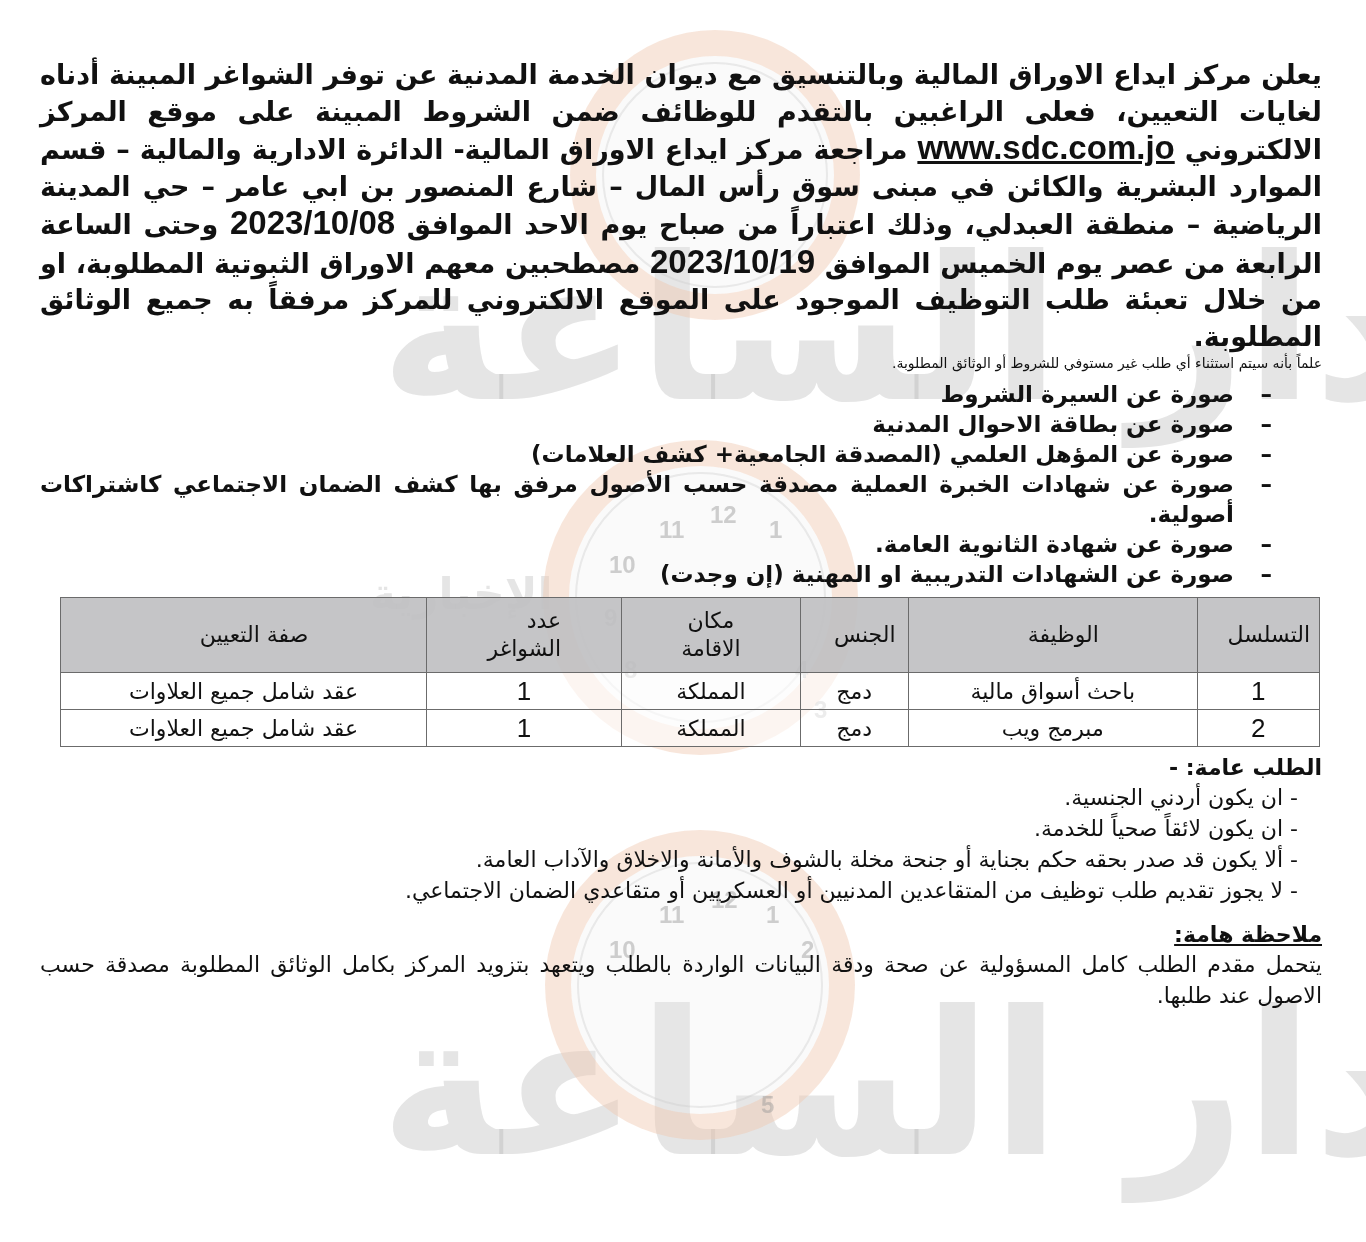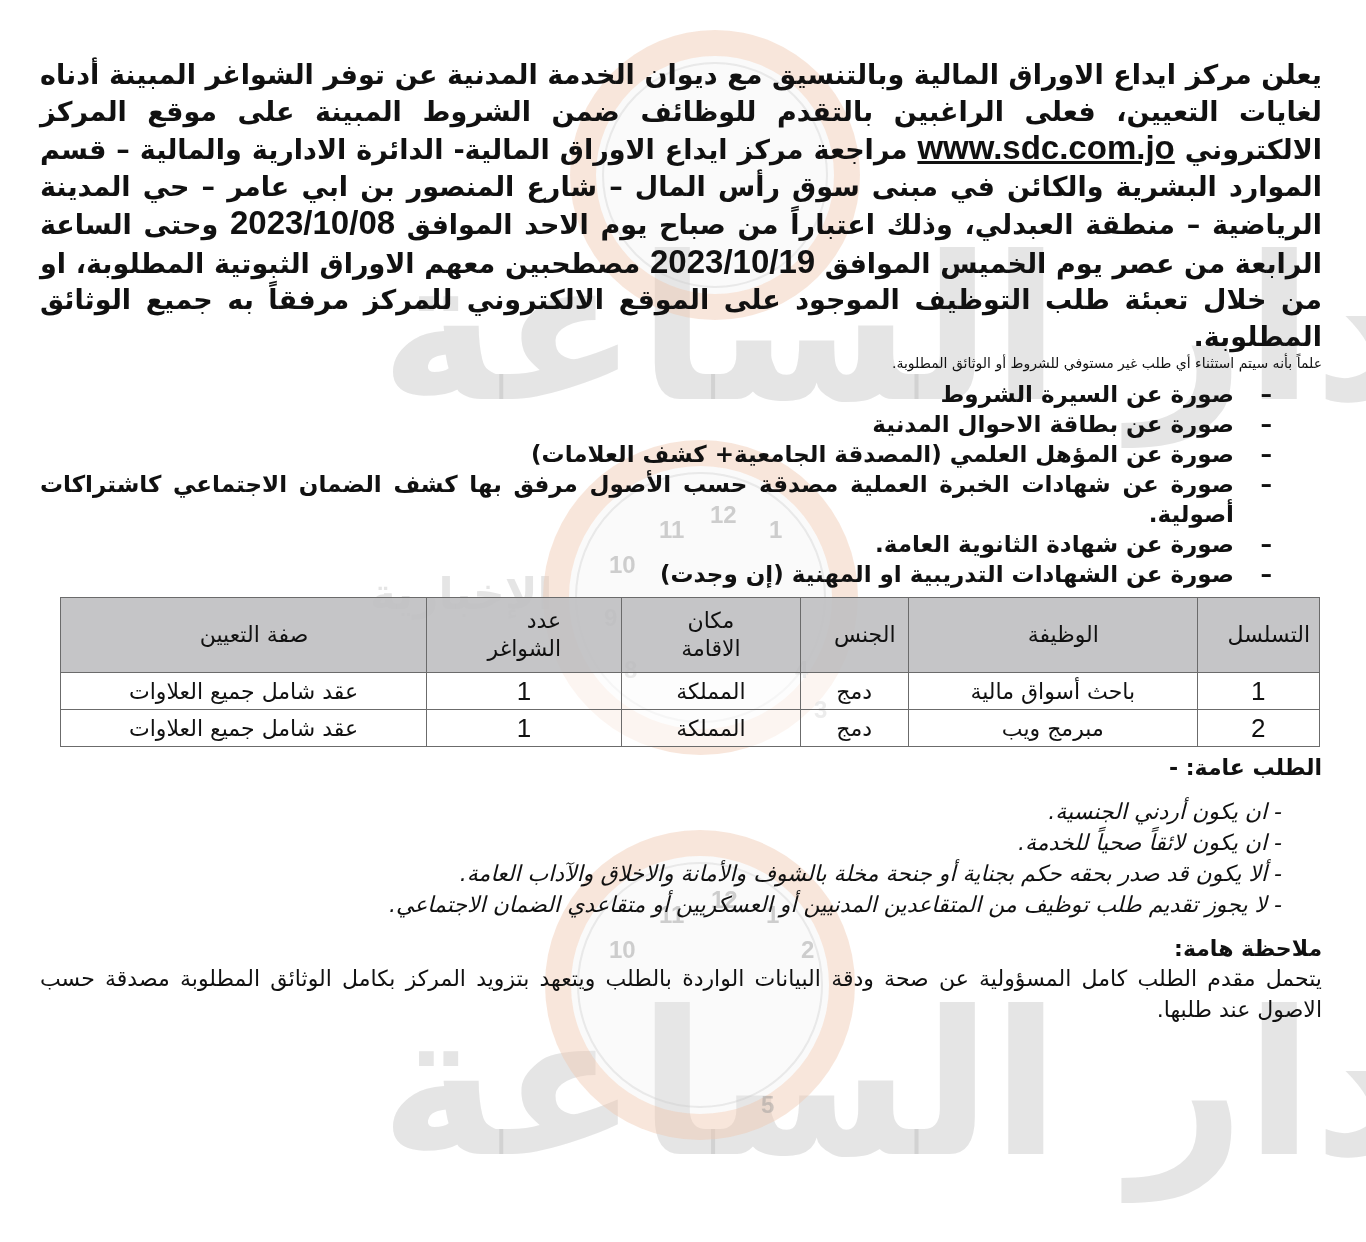--- a/index.html
+++ b/index.html
@@ -130,23 +130,22 @@
     font-size: 26px;
   }
   
   .section-title {
     font-size: 22px;
     font-weight: bold;
     margin: 8px 0 2px 0;
   }
   .cond-list {
     list-style: none;
-    margin: 16px;
+    margin: 0;
     padding: 0 24px 0 0;
-    font-style: italic;
   }
   .cond-list li {
     font-size: 22px;
     line-height: 31px;
   }
   .note-body {
     font-size: 22px;
     line-height: 31px;
     margin: 0;
     text-align-last: right;
@@ -240,16 +239,16 @@
   </table>
 
   <div class="section-title">الطلب عامة: -</div>
   <ul class="cond-list">
     <li>- ان يكون أردني الجنسية.</li>
     <li>- ان يكون لائقاً صحياً للخدمة.</li>
     <li>- ألا يكون قد صدر بحقه حكم بجناية أو جنحة مخلة بالشوف والأمانة والاخلاق والآداب العامة.</li>
     <li>- لا يجوز تقديم طلب توظيف من المتقاعدين المدنيين أو العسكريين أو متقاعدي الضمان الاجتماعي.</li>
   </ul>
 
-  <div class="section-title" style="margin-top:16px;">ملاحظة هامة:</div>
+  <div class="section-title" style="margin-top:16px;text-decoration:underline;">ملاحظة هامة:</div>
   <p class="note-body">يتحمل مقدم الطلب كامل المسؤولية عن صحة ودقة البيانات الواردة بالطلب ويتعهد بتزويد المركز بكامل الوثائق المطلوبة مصدقة حسب الاصول عند طلبها.</p>
 
 </div>
 
 </body></html>

